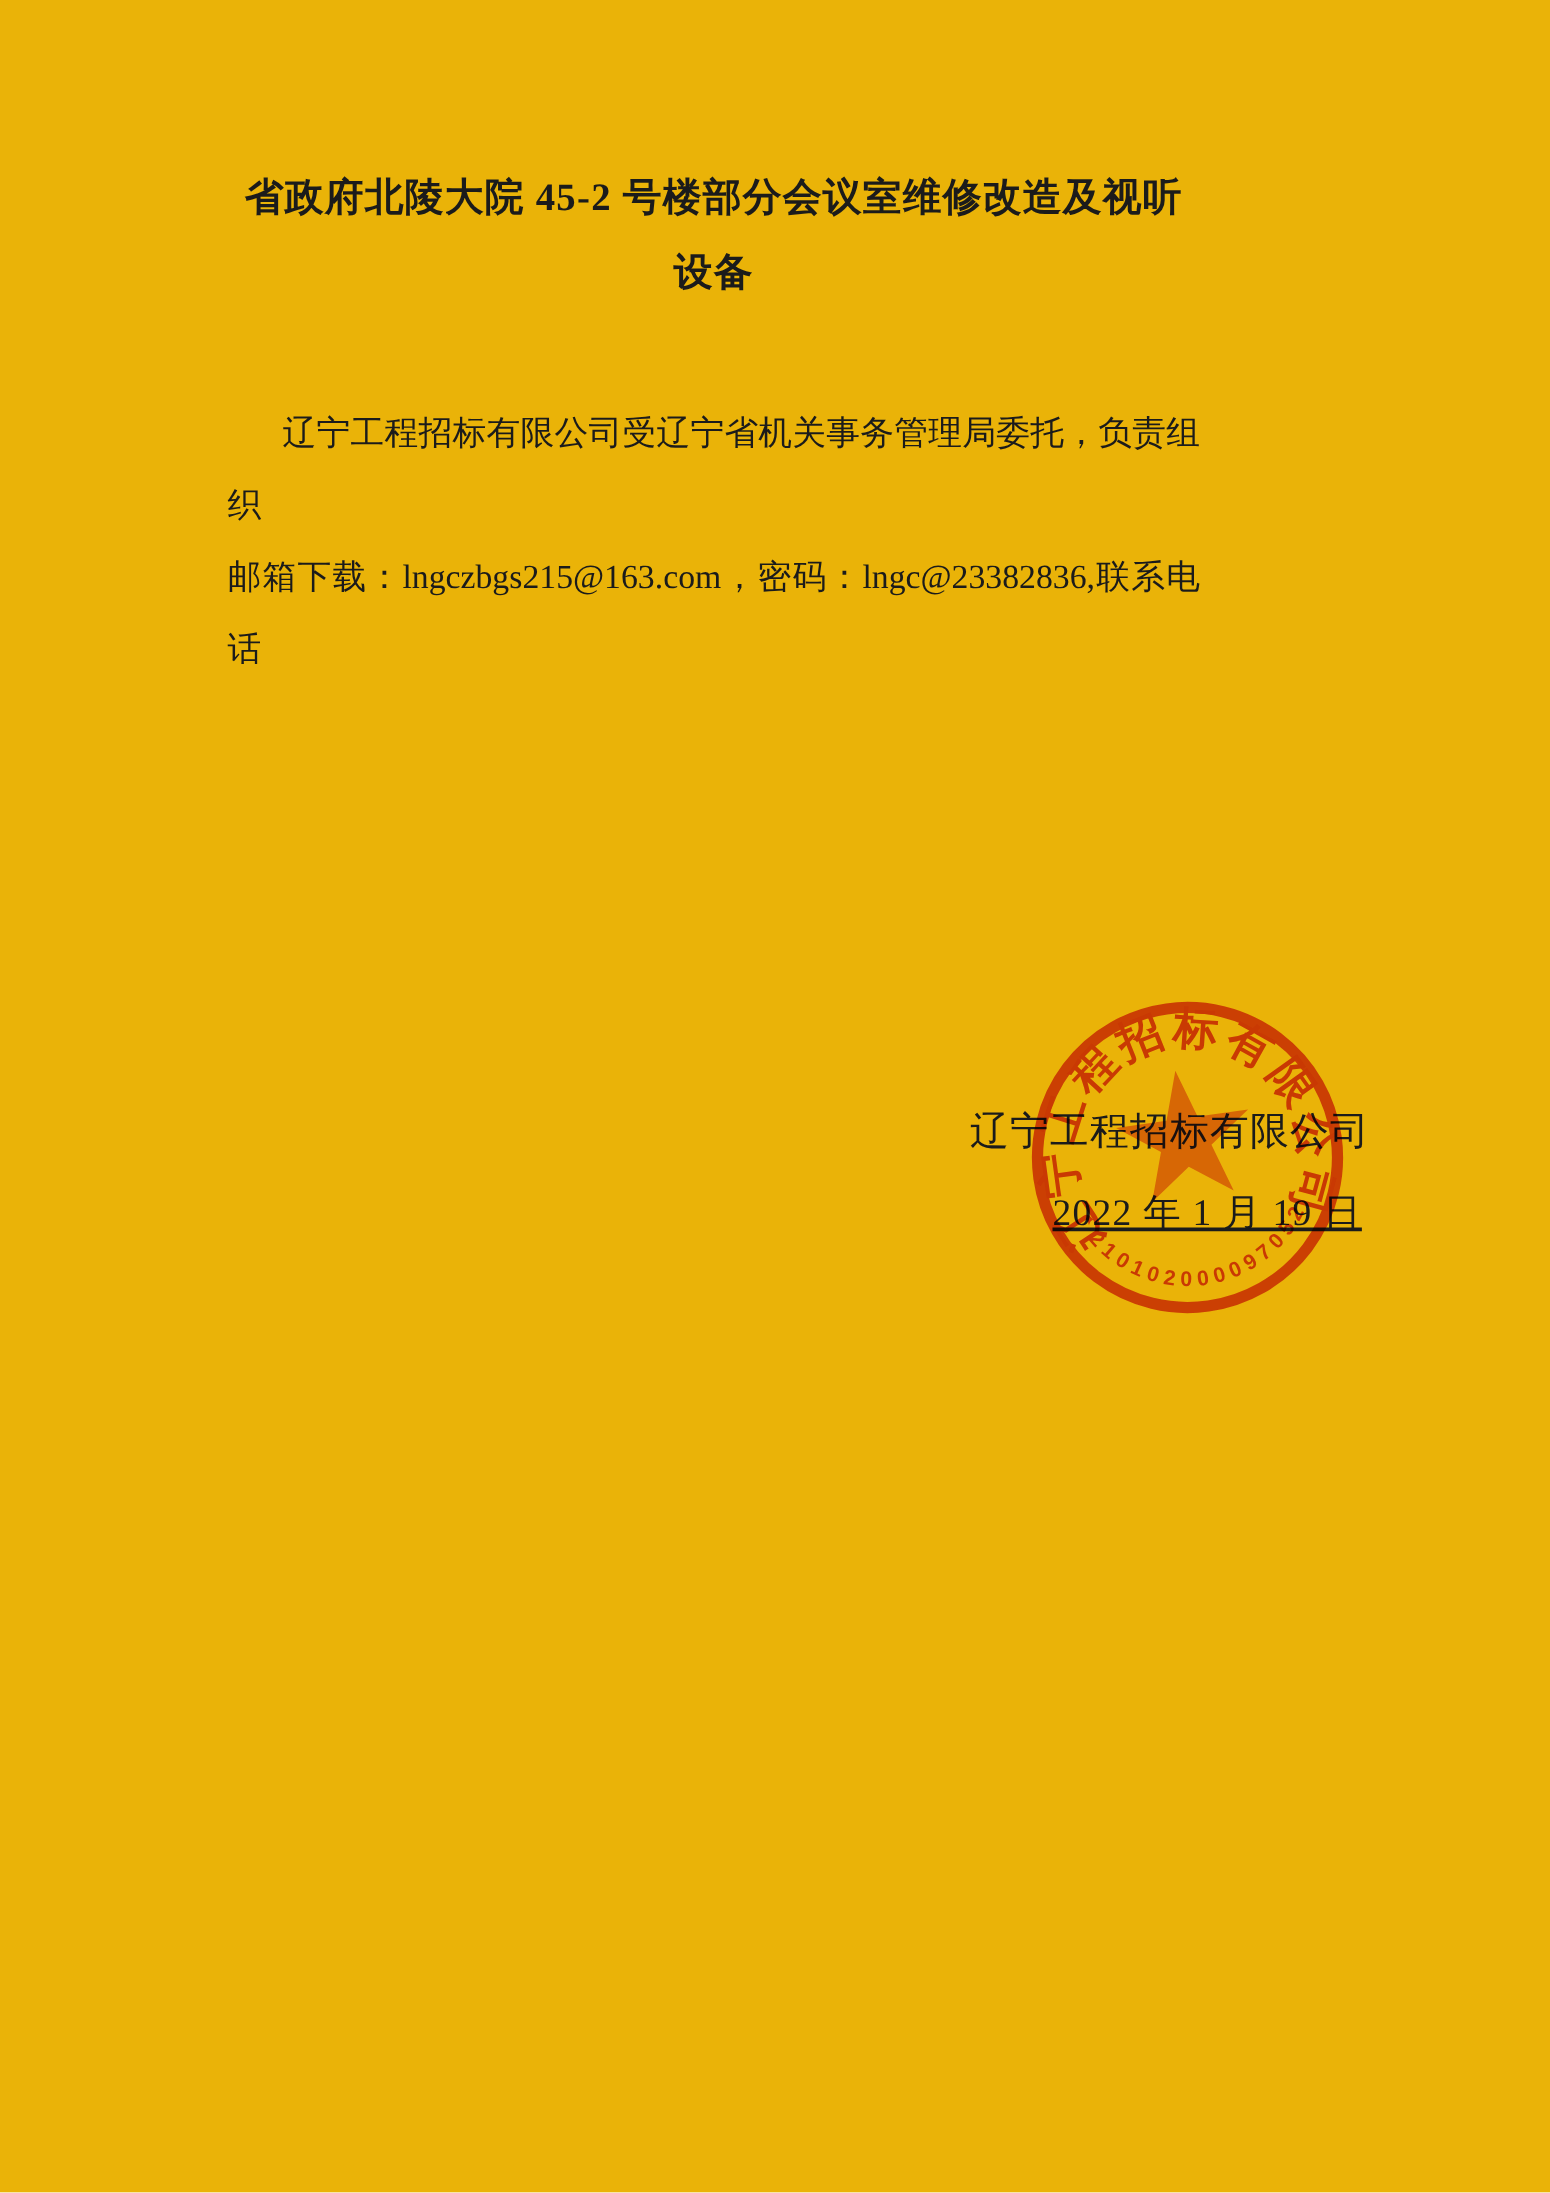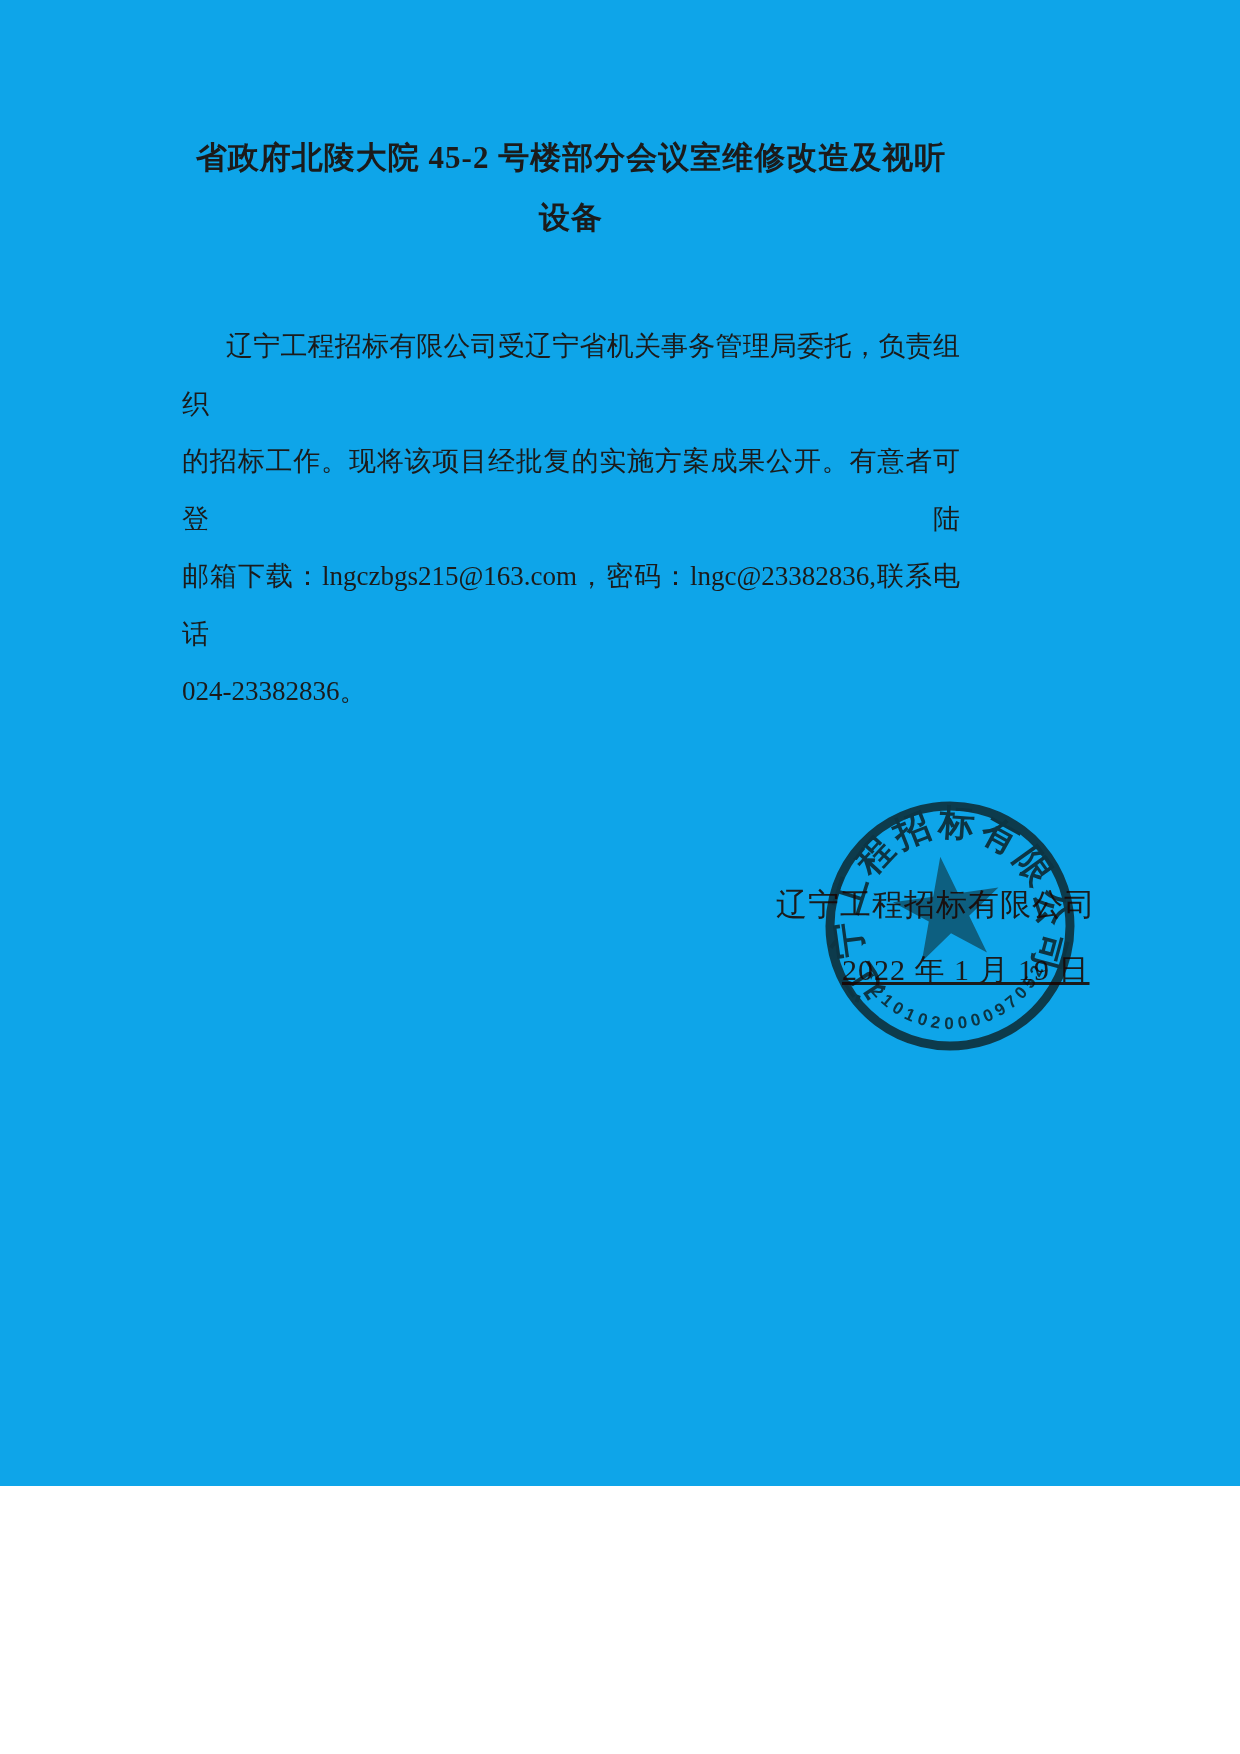--- a/index.html
+++ b/index.html
@@ -1,21 +1,21 @@
 <!DOCTYPE html>
 <html><head>
 <meta charset="utf-8">
 <style>
   * { margin: 0; padding: 0; box-sizing: border-box; }
   html, body { background: #ffffff; }
   .page {
     position: relative;
     width: 1240px;
-    height: 1486px;
-    background: #0ea5e9;
+    height: 1754px;
+    background: #eab308;
     font-family: "Liberation Serif", "DejaVu Serif", serif;
     color: #1b1b1b;
     overflow: hidden;
   }
   .title-block {
     position: absolute;
     left: 182px;
     top: 128px;
     width: 778px;
     text-align: center;
@@ -80,23 +80,21 @@
 <body>
 
 <div class="page">
 
   <div class="title-block">
     <div>省政府北陵大院 45-2 号楼部分会议室维修改造及视听设备</div>
   </div>
 
   <div class="body-block">
     <div class="body-line first">辽宁工程招标有限公司受辽宁省机关事务管理局委托，负责组织</div>
-    <div class="body-line">的招标工作。现将该项目经批复的实施方案成果公开。有意者可登陆</div>
     <div class="body-line">邮箱下载：lngczbgs215@163.com，密码：lngc@23382836,联系电话</div>
-    <div class="body-line last">024-23382836。</div>
   </div>
 
   <div class="signature-line">辽宁工程招标有限公司</div>
   <div class="date-line">2022 年 1 月 19 日</div>
 
   <svg class="stamp" viewBox="-131 -131 262 262" xmlns="http://www.w3.org/2000/svg" xmlns:xlink="http://www.w3.org/1999/xlink">
     <defs>
       <path id="arcTop" d="M -73.2,54.1 A 91,91 0 1 1 73.2,54.1" fill="none"></path>
       <path id="arcBottom" d="M -90.9,48.4 A 103,103 0 0 0 90.9,48.4" fill="none"></path>
     </defs>

